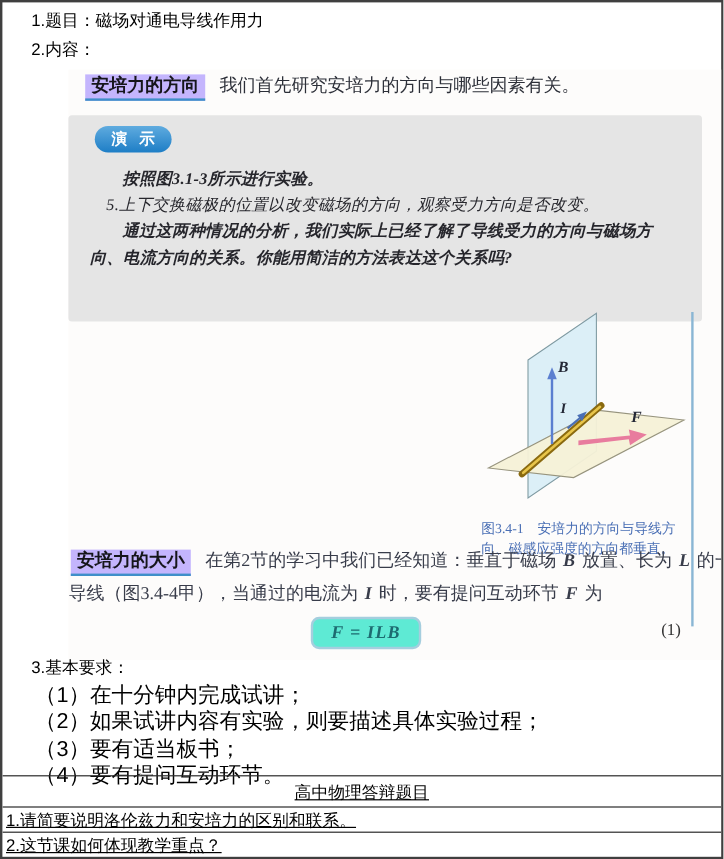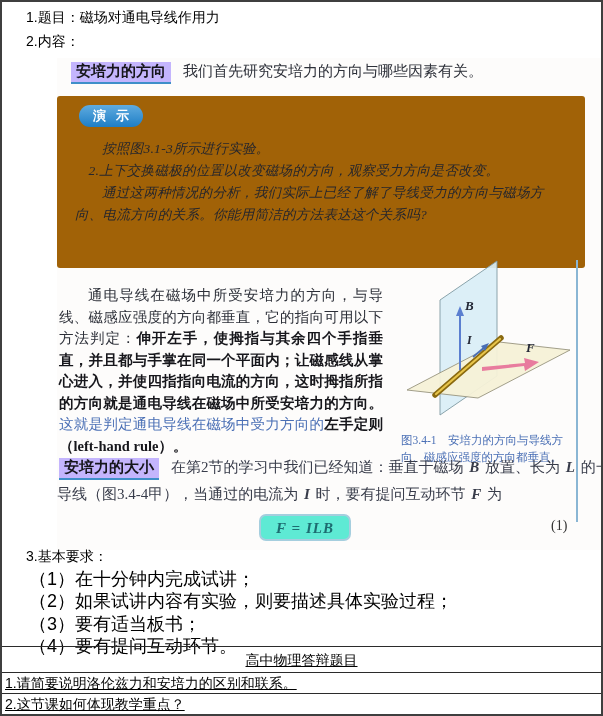--- a/index.html
+++ b/index.html
@@ -18,34 +18,34 @@
     background:#fdfcfb;
     font-family:"Liberation Serif","DejaVu Serif",serif; color:#2c2f38;
   }
   .sec-line { position:absolute; left:14px; top:4px; font-size:15px; white-space:nowrap; }
   .sec-head {
     display:inline-block; background:#c4b5fd; border-bottom:2px solid #3f8fc9;
     font-weight:bold; color:#15151a; padding:0 5px 1px 5px; margin-right:12px; font-size:15px;
   }
   .demo-box {
     position:absolute; left:0px; top:38px; width:528px; height:172px;
-    background:#a16207; border-radius:3px;
+    background:#e5e5e5; border-radius:3px;
   }
   .demo-badge {
     position:absolute; left:22px; top:9px; width:64px; height:22px;
     background:linear-gradient(#5fabdf,#1e7ec6); border-radius:12px;
     color:#fff; font-weight:bold; font-size:13px; text-align:center; line-height:22px;
     letter-spacing:10px; text-indent:10px;
     font-family:"Liberation Sans",sans-serif;
   }
   .demo-text {
     position:absolute; left:18px; top:42px; width:492px;
     font-size:13.5px; line-height:22px; font-style:italic; color:#26262c; letter-spacing:.3px;
   }
-  .demo-text .indent2 { text-indent:2em; }
+  .demo-text .indent2 { text-indent:2em;font-weight:bold; }
   .demo-text .indent1 { text-indent:1em; }
 
   .main-para {
     position:absolute; left:2px; top:227px; width:324px;
     font-size:14.5px; line-height:21.5px; text-align:justify; text-indent:2em; color:#2c2f38;
   }
   .main-para .b { font-weight:bold; color:#17171c; }
   .main-para .blue { color:#4a6fb5; }
 
   .figure { position:absolute; left:330px; top:200px; width:200px; }
@@ -91,28 +91,25 @@
   <div class="scan">
 
     <div class="sec-line">
       <span class="sec-head">安培力的方向</span><span>我们首先研究安培力的方向与哪些因素有关。</span>
     </div>
 
     <div class="demo-box">
       <div class="demo-badge">演示</div>
       <div class="demo-text">
         <div class="indent2">按照图3.1-3所示进行实验。</div>
-        <div class="indent1">2.上下交换磁极的位置以改变磁场的方向，观察受力方向是否改变。</div>
+        <div class="indent1">5.上下交换磁极的位置以改变磁场的方向，观察受力方向是否改变。</div>
         <div class="indent2">通过这两种情况的分析，我们实际上已经了解了导线受力的方向与磁场方向、电流方向的关系。你能用简洁的方法表达这个关系吗?</div>
       </div>
     </div>
 
-    <div class="main-para">
-      <span>通电导线在磁场中所受安培力的方向，与导线、磁感应强度的方向都垂直，它的指向可用以下方法判定：</span><span class="b">伸开左手，使拇指与其余四个手指垂直，并且都与手掌在同一个平面内；让磁感线从掌心进入，并使四指指向电流的方向，这时拇指所指的方向就是通电导线在磁场中所受安培力的方向。</span><span class="blue">这就是判定通电导线在磁场中受力方向的</span><span class="b">左手定则（left-hand rule）。</span>
-    </div>
 
     <div class="figure">
       <svg width="196" height="168" viewBox="0 0 196 168">
 
         <polygon points="53,42 110,3 110,118 53,157" fill="#d9eef6" fill-opacity="0.92" stroke="#7f9aa2" stroke-width="0.9"></polygon>
 
         <polygon points="20,132 112,84 183,92 91,140" fill="#f6f1d7" fill-opacity="0.95" stroke="#97947e" stroke-width="0.9"></polygon>
 
         <line x1="48" y1="137" x2="114" y2="80" stroke="#8a6a10" stroke-width="5.5" stroke-linecap="round"></line>
         <line x1="49" y1="136" x2="113" y2="81" stroke="#e8c54a" stroke-width="2.2" stroke-linecap="round"></line>

